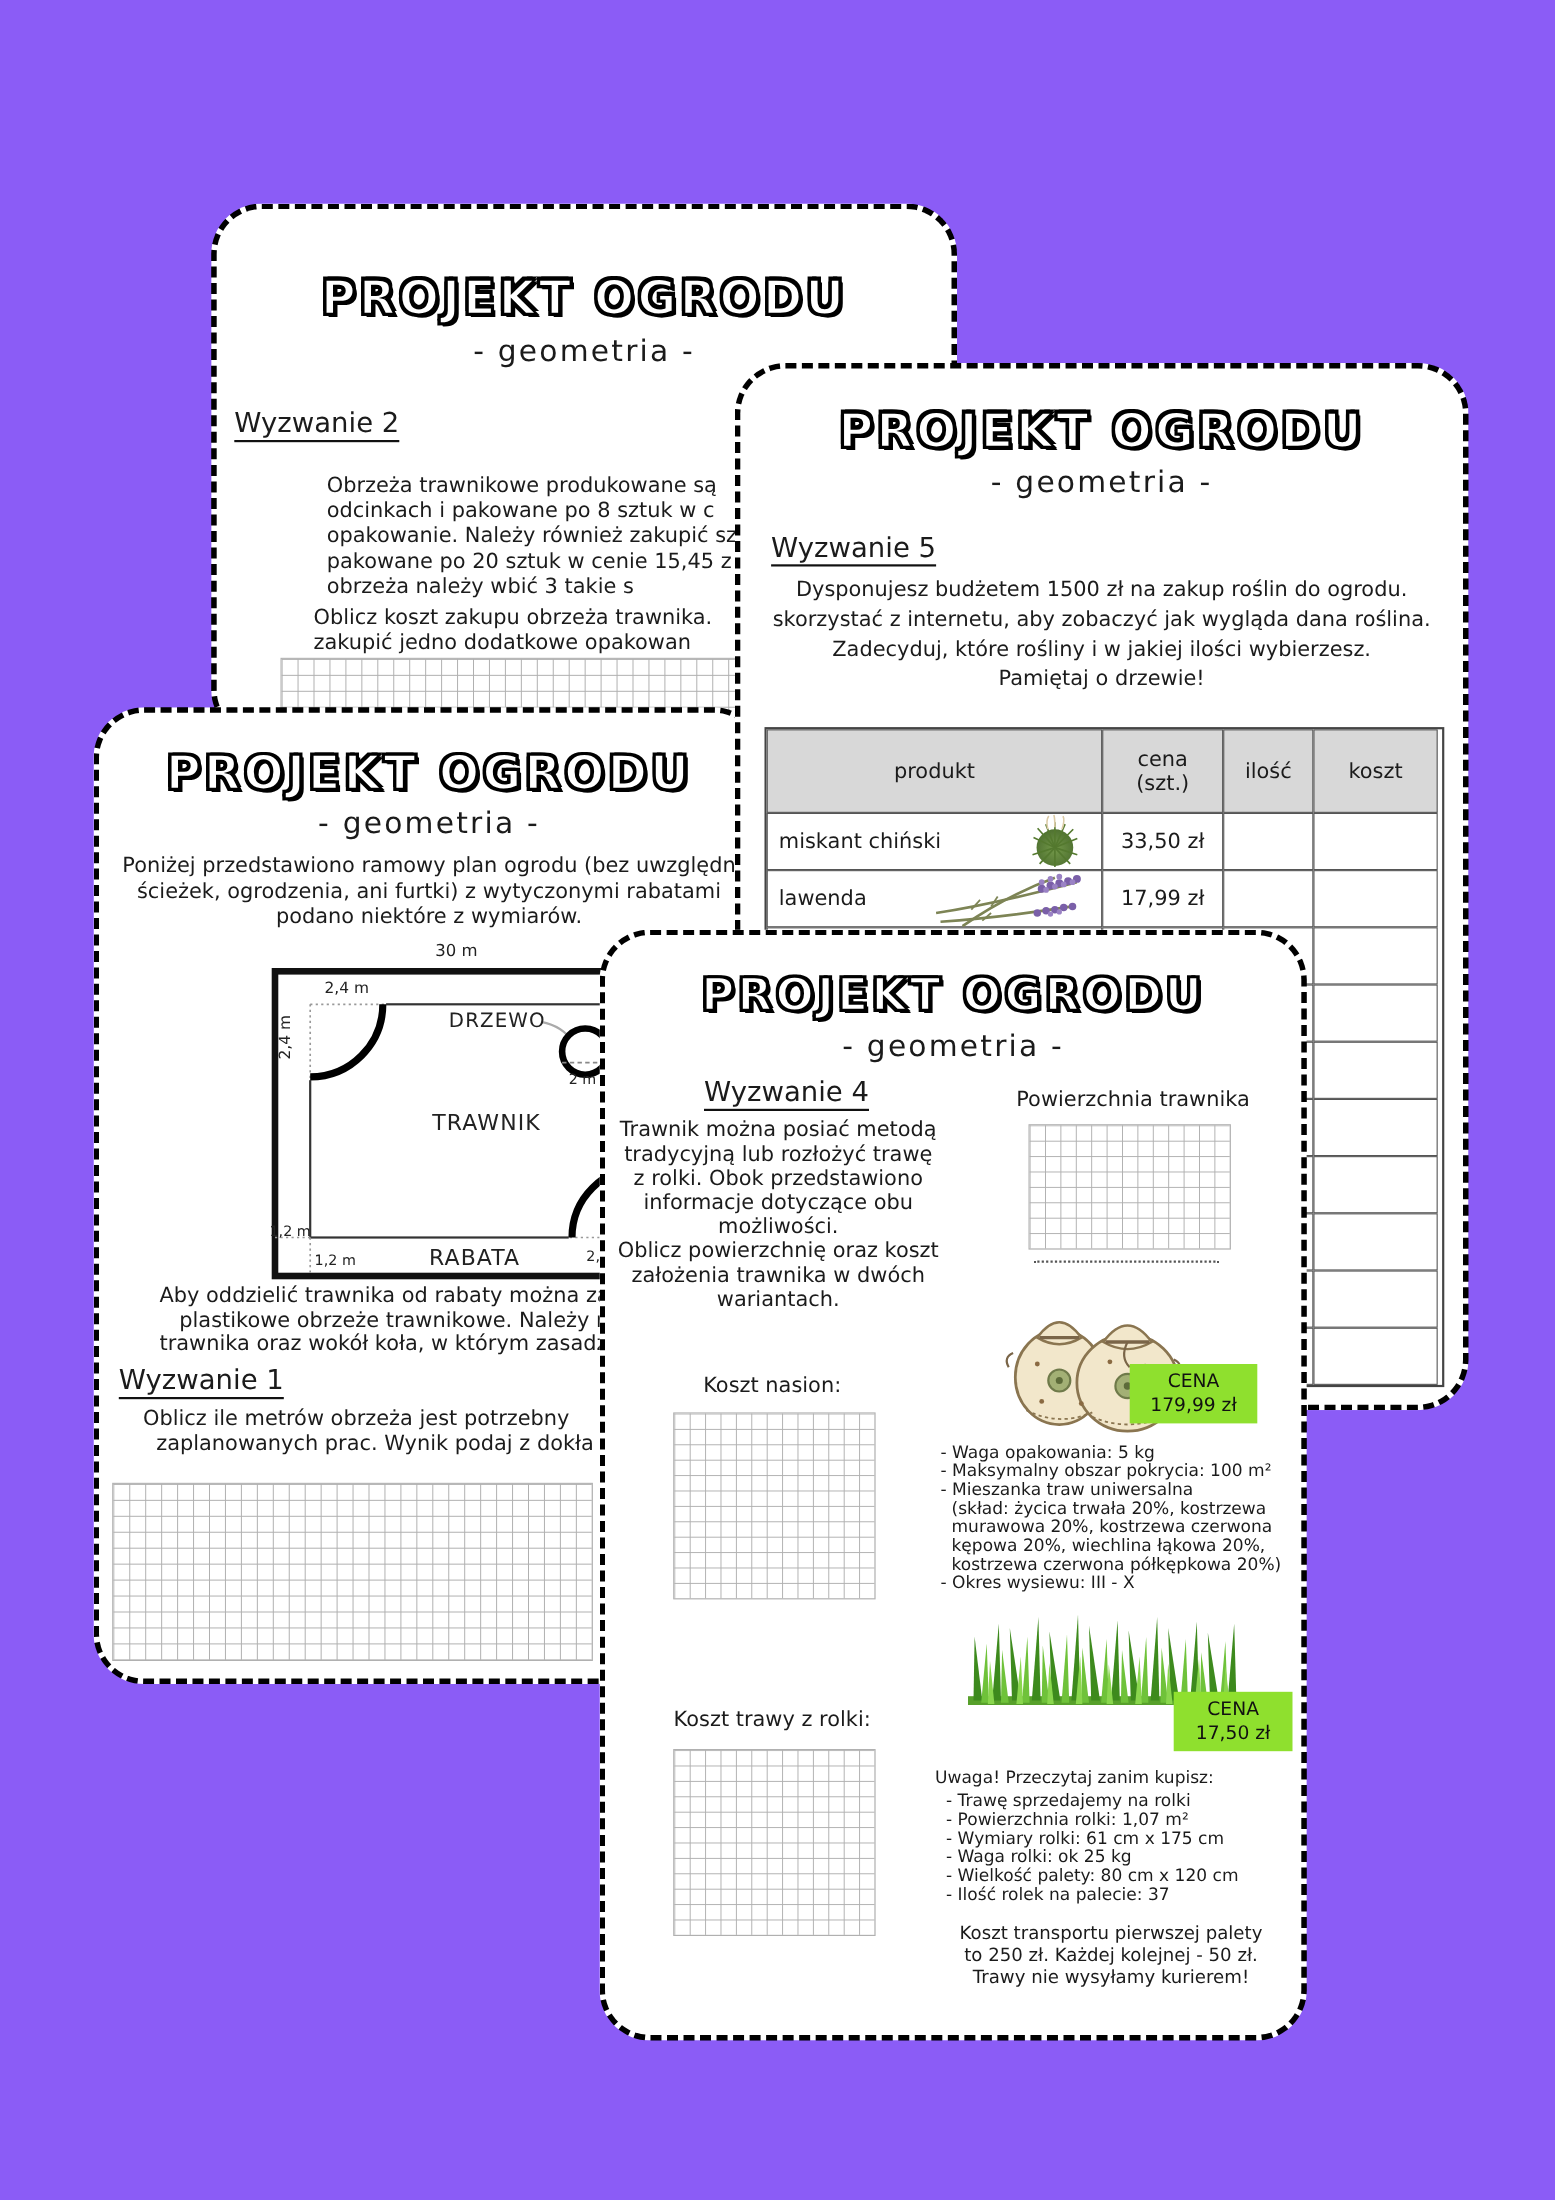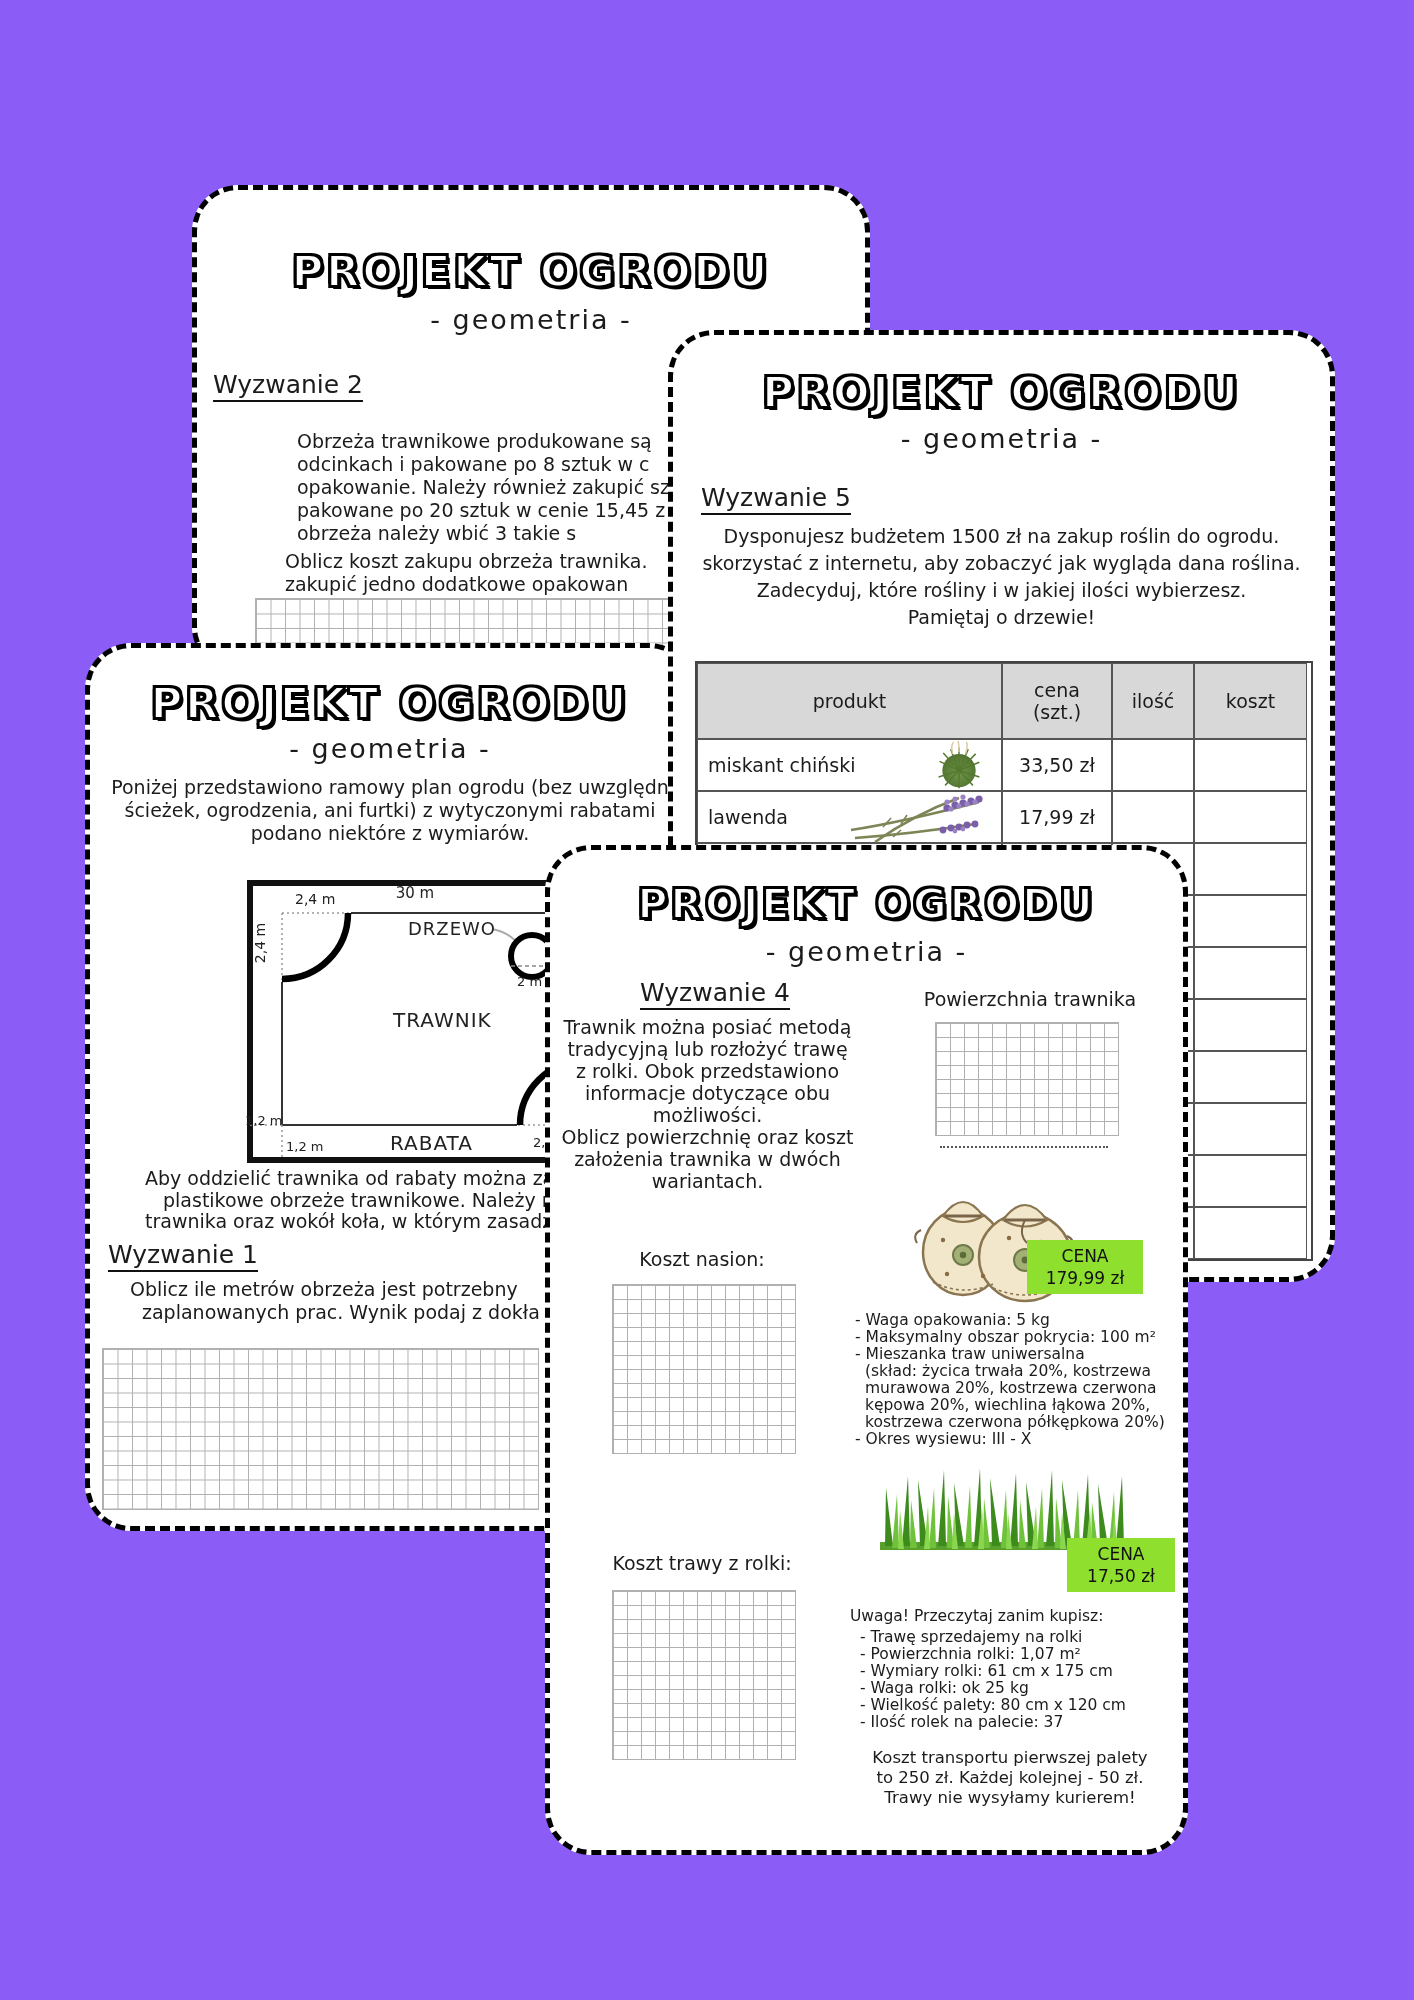--- a/index.html
+++ b/index.html
@@ -77,21 +77,21 @@
       <circle cx="292" cy="93" r="21" fill="#fff" stroke="#000" stroke-width="6"></circle>
       <line x1="271" y1="103" x2="313" y2="103" stroke="#888" stroke-width="1.5" stroke-dasharray="4 3"></line>
 
       <rect x="277" y="197" width="72" height="68" fill="#ffffff"></rect>
       <line x1="278" y1="262" x2="344" y2="262" stroke="#999" stroke-width="1.5" stroke-dasharray="2 3"></line>
       <path d="M 344 198 A 64 64 0 0 0 280 262" fill="none" stroke="#000" stroke-width="6.5"></path>
 
       <line x1="42" y1="262" x2="42" y2="297" stroke="#999" stroke-width="1.5" stroke-dasharray="2 3"></line>
       <line x1="10" y1="262" x2="42" y2="262" stroke="#999" stroke-width="1.5" stroke-dasharray="2 3"></line>
     </svg>
-    <div class="dlabel" style="left:265px;top:207px;width:120px;text-align:center;font-size:15px;margin-top:29px;">30 m</div>
+    <div class="dlabel" style="left:265px;top:207px;width:120px;text-align:center;font-size:15px;">30 m</div>
     <div class="dlabel" style="left:205px;top:243px;font-size:14px;">2,4 m</div>
     <div class="dlabel" style="left:148px;top:287px;width:44px;text-align:center;font-size:14px;transform:rotate(-90deg);">2,4 m</div>
     <div class="dlabel" style="left:318px;top:270px;font-size:18px;letter-spacing:1px;">DRZEWO</div>
     <div class="dlabel" style="left:427px;top:326px;">2 m</div>
     <div class="dlabel" style="left:303px;top:360px;font-size:20px;letter-spacing:1px;">TRAWNIK</div>
     <div class="dlabel" style="left:155px;top:465px;">1,2 m</div>
     <div class="dlabel" style="left:196px;top:491px;">1,2 m</div>
     <div class="dlabel" style="left:300px;top:483px;font-size:20px;letter-spacing:1px;">RABATA</div>
     <div class="dlabel" style="left:443px;top:487px;">2,4</div>
 

